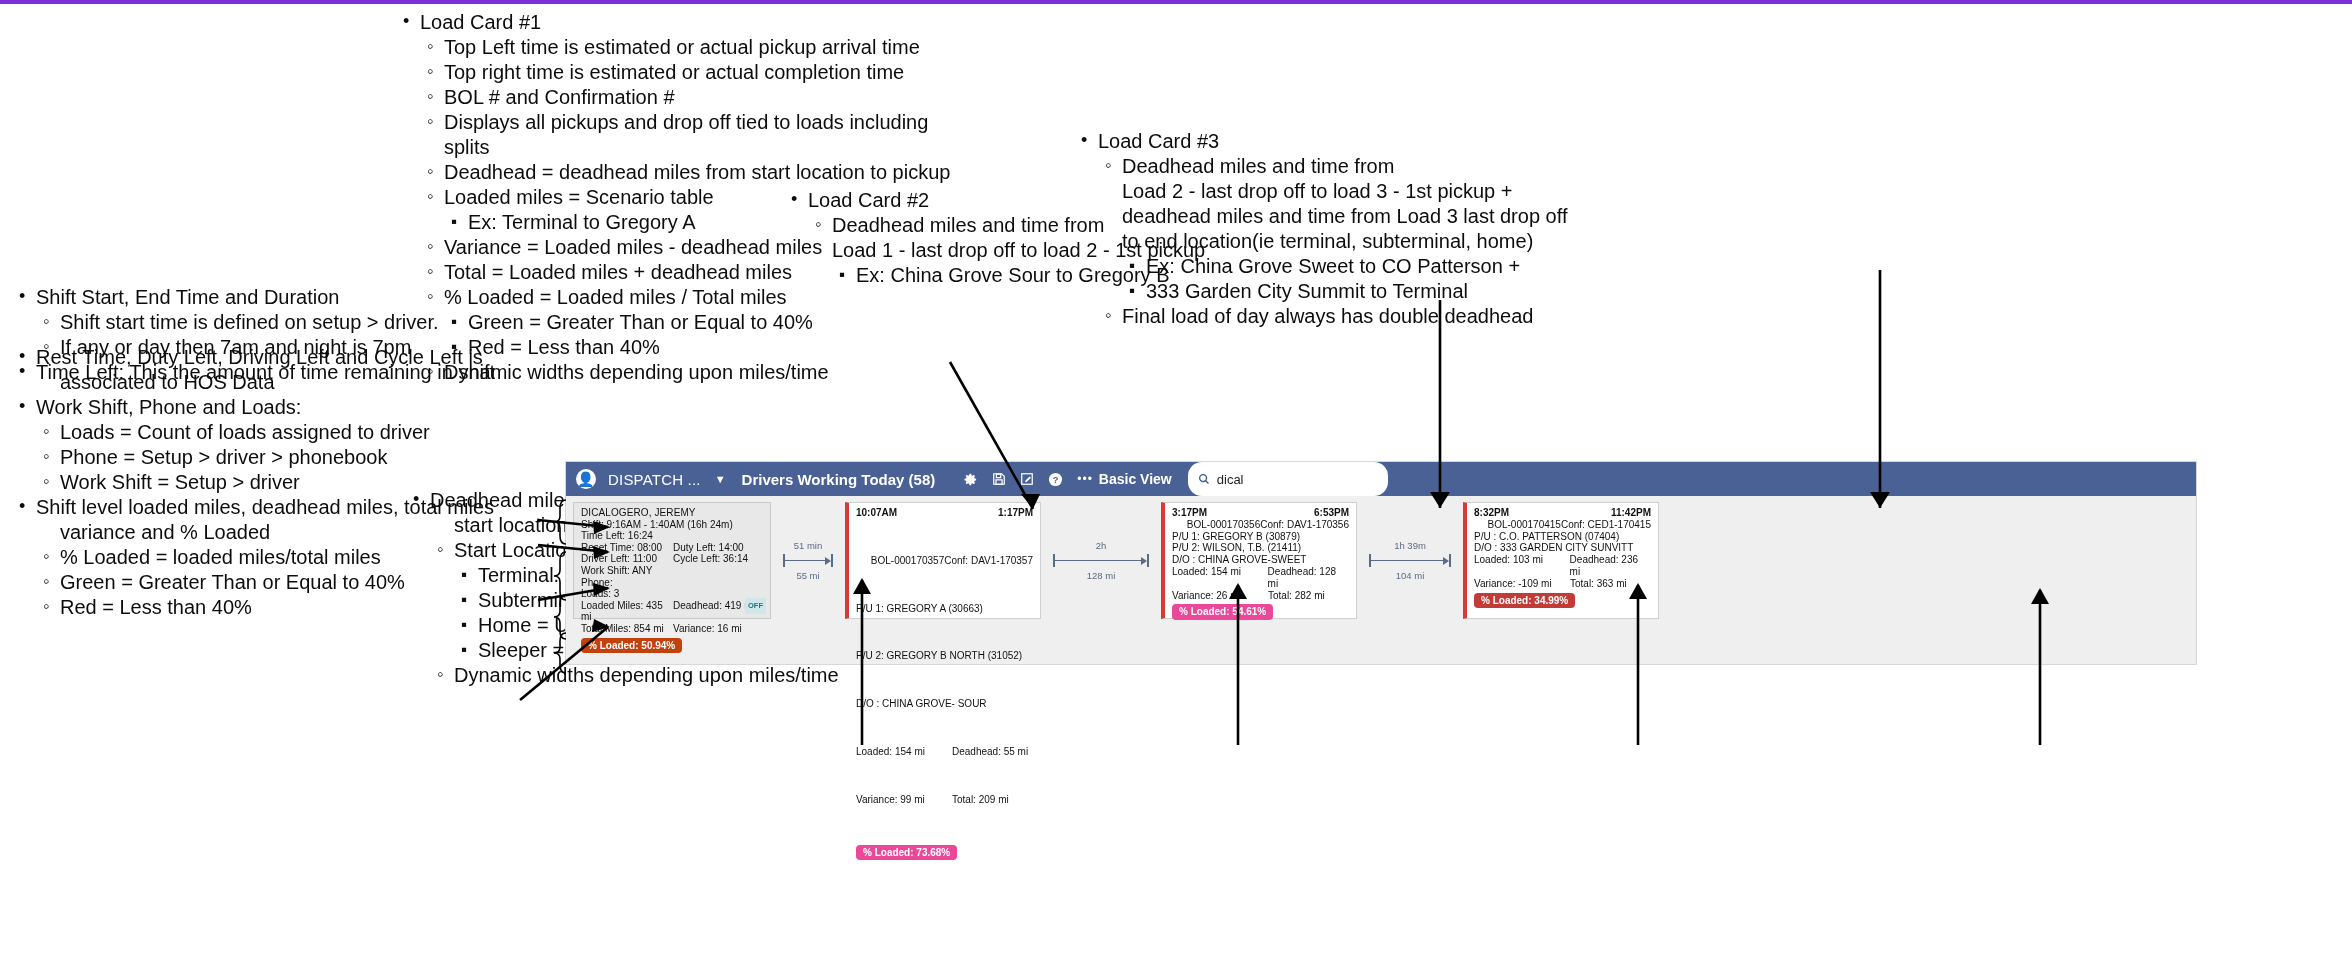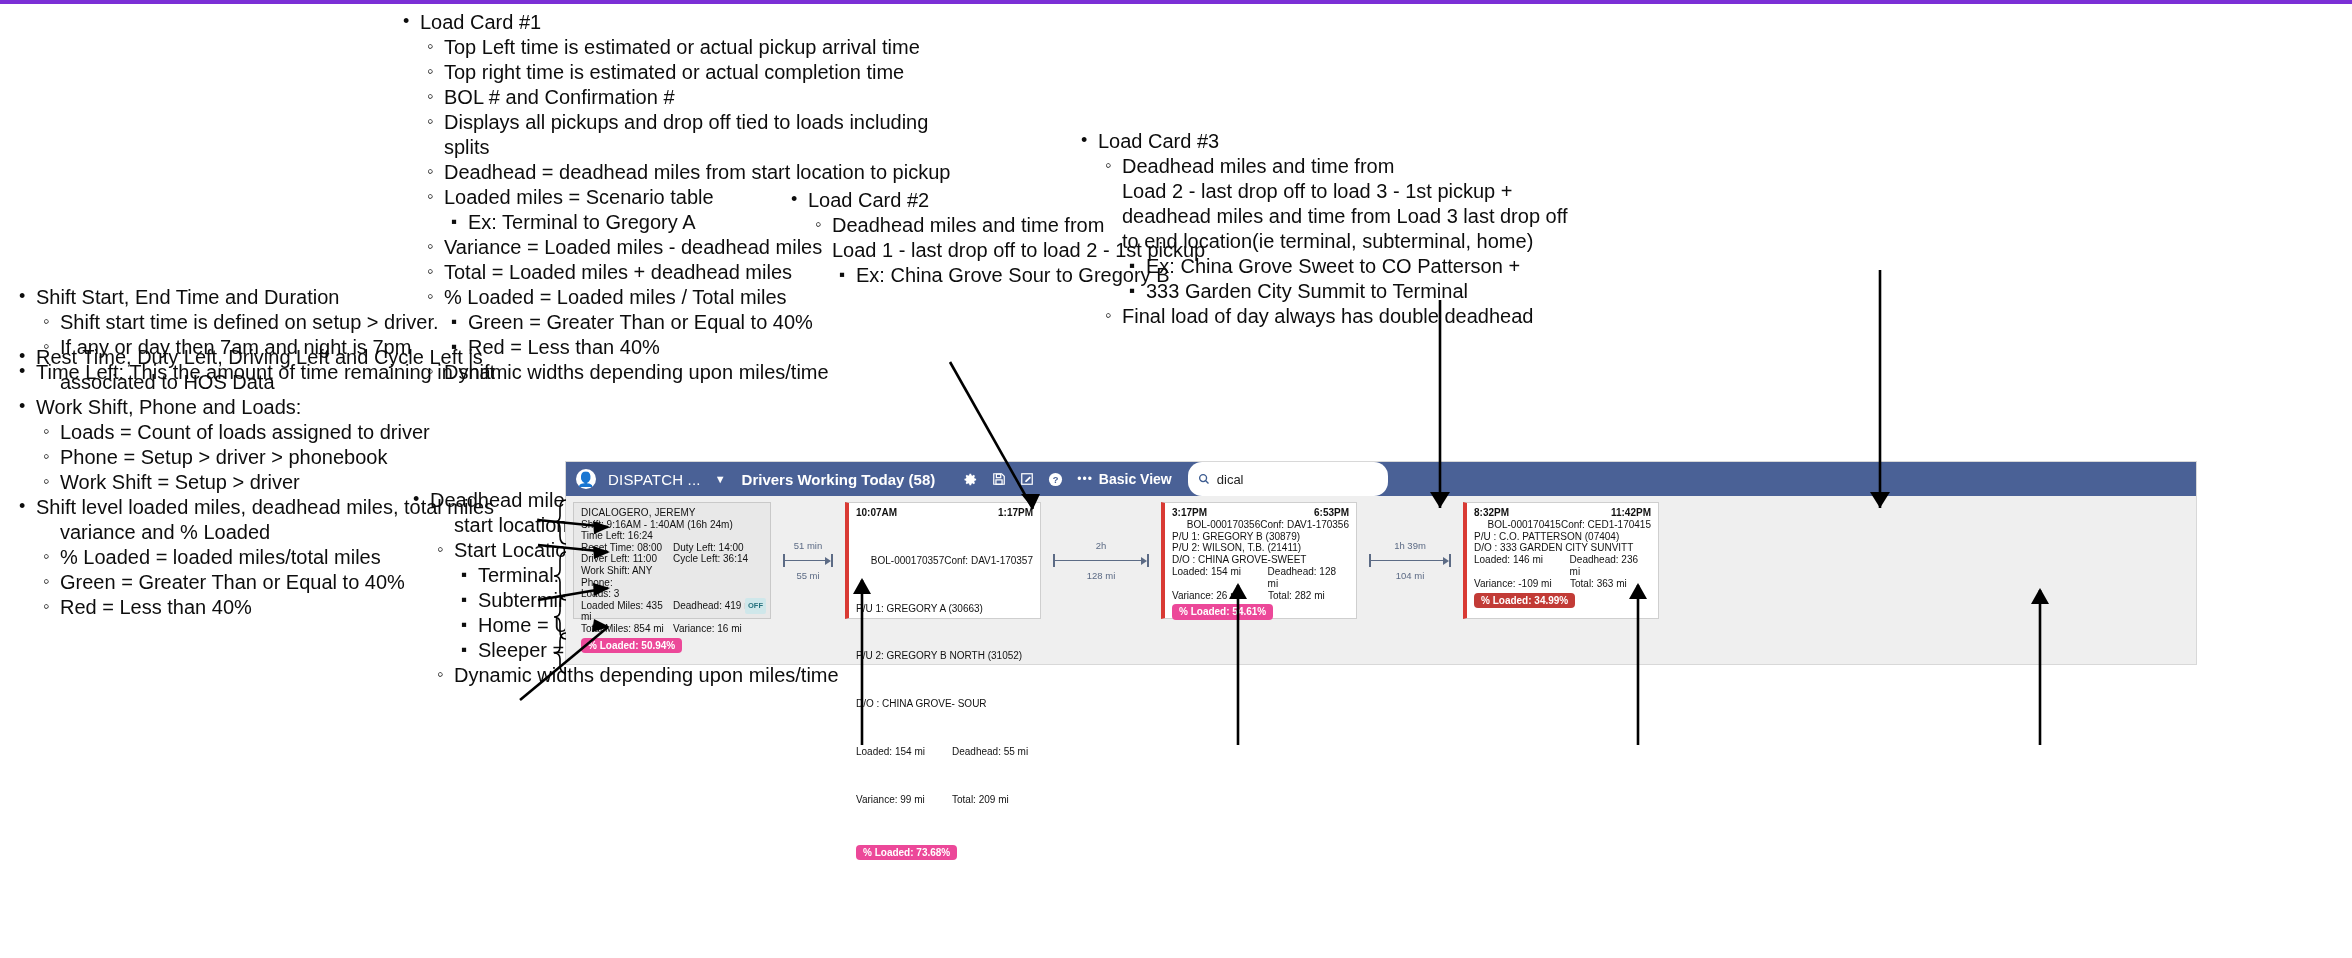--- a/index.html
+++ b/index.html
@@ -49,21 +49,21 @@
 
   .board { display:flex; align-items:flex-start; background:#efefef; height:168px; padding:6px 0 0 0; }
 
   
   .driver { width:198px; flex:none; margin-left:7px; background:#e8e8e8;
             border:1px solid #c9c9c9; height:117px; padding:4px 6px 0 7px;
             font-size:10px; line-height:11.6px; color:#111; position:relative; }
   .driver .nm { font-size:10px; letter-spacing:.1px; }
   .drow { display:flex; }
   .drow .c1 { width:92px; }
-  .pct { display:inline-block; background:#ec4899; color:#fff; font-weight:bold;
+  .pct { display:inline-block; background:#c2410c; color:#fff; font-weight:bold;
          font-size:10px; padding:2px 7px; border-radius:4px; margin-top:3px; }
   .offbadge { position:absolute; right:4px; bottom:4px; background:#cfe7ea; color:#26717d;
               font-size:7.5px; font-weight:bold; padding:2px 3px; border-radius:2px; }
 
   
   .conn { flex:none; display:flex; flex-direction:column; align-items:center;
           justify-content:center; height:117px; color:#5c6b85; font-size:9.5px; }
   .conn .t { margin-bottom:3px; }
   .conn .m { margin-top:3px; }
   .conn .bar { display:flex; align-items:center; }
@@ -361,21 +361,21 @@
             <span>8:32PM</span>
             <span>11:42PM</span>
           </div>
           <div class="ln">
             <span>BOL-000170415</span>
             <span>Conf: CED1-170415</span>
           </div>
           <div>P/U : C.O. PATTERSON (07404)</div>
           <div>D/O : 333 GARDEN CITY SUNVITT</div>
           <div class="two">
-            <span class="a">Loaded: 146 mi</span>
+            <span class="a">Loaded: 103 mi</span>
             <span>Deadhead: 236 mi</span>
           </div>
           <div class="two">
             <span class="a">Variance: -109 mi</span>
             <span>Total: 363 mi</span>
           </div>
           <div><span class="pct red">% Loaded: 34.99%</span></div>
         </div>
       </div>
 

